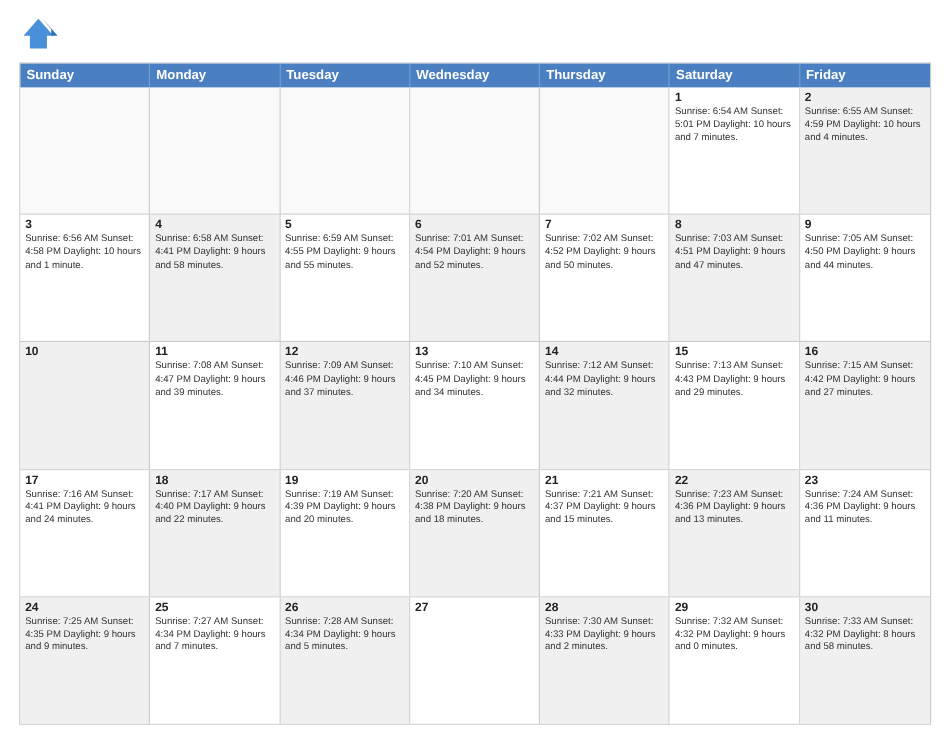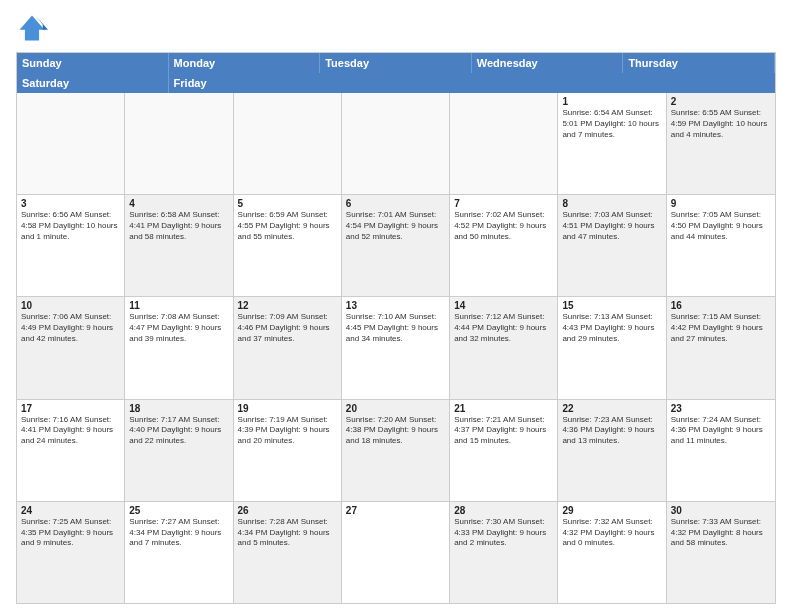--- a/index.html
+++ b/index.html
@@ -53,21 +53,21 @@
       color: #444;
     }
     .calendar {
       flex: 1;
       display: flex;
       flex-direction: column;
       border: 1px solid #ccc;
     }
     .cal-header {
       display: grid;
-      grid-template-columns: repeat(5, 1fr);
+      grid-template-columns: repeat(7, 1fr);
       background: #4a7fc1;
     }
     .cal-header-cell {
       color: #fff;
       font-size: 11px;
       font-weight: bold;
       padding: 4px 5px;
       text-align: left;
       border-right: 1px solid #6a9fd1;
     }
@@ -200,23 +200,20 @@
           <div class="cal-cell">
             <span class="day-num">9</span>
             <div class="day-info">Sunrise: 7:05 AM
 Sunset: 4:50 PM
 Daylight: 9 hours and 44 minutes.</div>
           </div>
         </div>
         <div class="cal-row">
           <div class="cal-cell shaded">
             <span class="day-num">10</span>
-            <div class="day-info">Sunrise: 7:06 AM
-Sunset: 4:49 PM
-Daylight: 9 hours and 42 minutes.</div>
           </div>
           <div class="cal-cell">
             <span class="day-num">11</span>
             <div class="day-info">Sunrise: 7:08 AM
 Sunset: 4:47 PM
 Daylight: 9 hours and 39 minutes.</div>
           </div>
           <div class="cal-cell shaded">
             <span class="day-num">12</span>
             <div class="day-info">Sunrise: 7:09 AM

